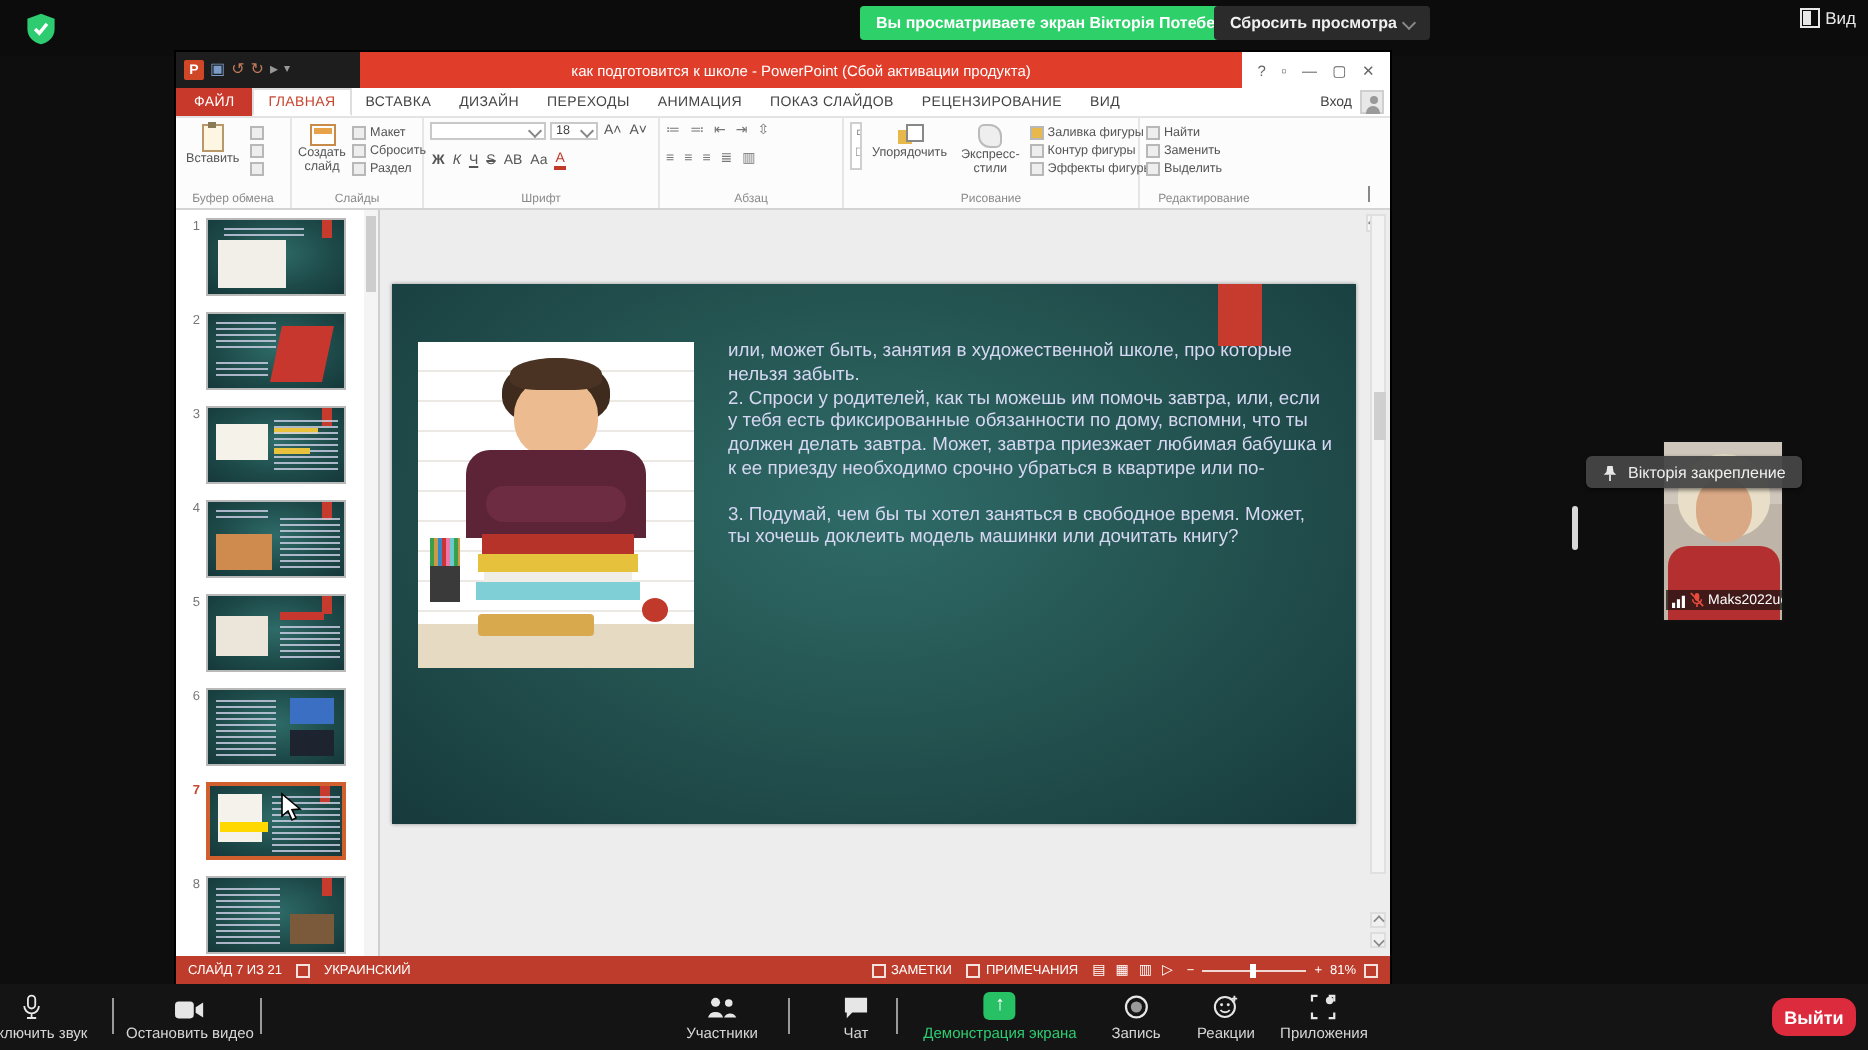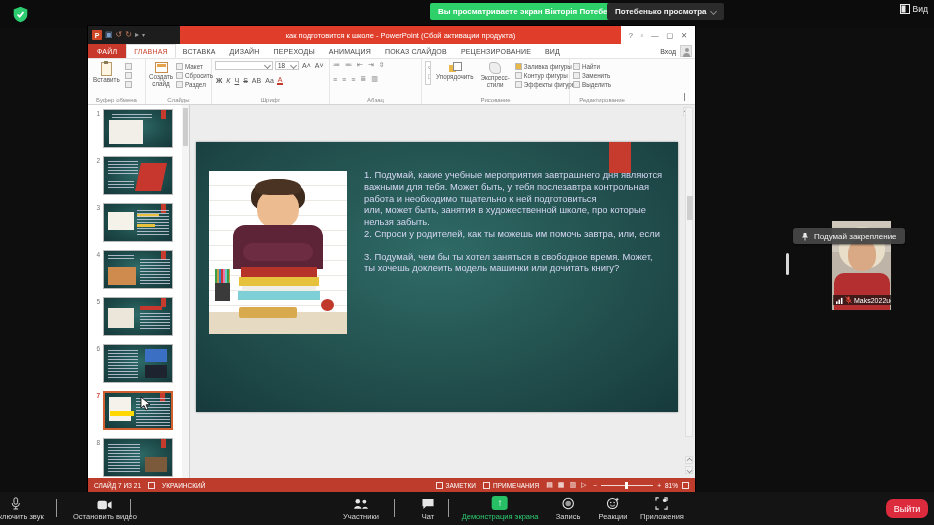--- a/index.html
+++ b/index.html
@@ -126,35 +126,35 @@
   .cursor { position:absolute; left:140px; top:396px; z-index:30; }
 
   
   .toolbar { position:absolute; left:0; bottom:0; width:934px; height:33px; background:#141414; }
   .tool { position:absolute; top:3px; transform:translateX(-50%); display:flex; flex-direction:column; align-items:center; gap:2px; color:#d6d6d6; font-size:7.5px; white-space:nowrap; }
   .tool .ico { height:15px; display:flex; align-items:flex-end; justify-content:center; }
   .tool-chev { position:absolute; top:8px; }
   .tool-chev .chev-up { border-color:#9a9a9a; }
   .share-ico { width:16px; height:14px; background:#27c065; border-radius:3px; color:#fff; font-size:10px; font-weight:bold; display:flex; align-items:center; justify-content:center; line-height:1; }
   .tool-share { color:#2ecc71; }
-  .leave-btn { position:absolute; right:6px; top:7px; width:42px; height:19px; background:#dd2b3e; color:#fff; font-size:9px; font-weight:normal; border:none; border-radius:7px; display:flex; align-items:center; justify-content:center; }
+  .leave-btn { position:absolute; right:6px; top:7px; width:42px; height:19px; background:#dd2b3e; color:#fff; font-size:9px; font-weight:bold; border:none; border-radius:7px; display:flex; align-items:center; justify-content:center; }
 </style>
 </head>
 <body>
 
 <div class="screen">
 
   <div class="topbar">
     <svg class="shield" viewBox="0 0 20 20">
       <path d="M10 1 L18 4 V10 C18 15 14 18 10 19 C6 18 2 15 2 10 V4 Z" fill="#2ecc71"></path>
       <path d="M6.5 10 L9 12.5 L13.5 7" stroke="#fff" stroke-width="2" fill="none"></path>
     </svg>
     <div class="share-banner">Вы просматриваете экран Вікторія Потебенько</div>
     <div class="view-settings">
-      <span>Потебенько просмотра</span>
+      <span>Сбросить просмотра</span>
       <span class="chev-down"></span>
     </div>
     <div class="topbar-view">
       <svg width="10" height="10" viewBox="0 0 10 10">
           <rect x="0.5" y="0.5" width="9" height="9" fill="none" stroke="#e8e8e8"></rect>
           <rect x="1.5" y="1.5" width="4" height="7" fill="#e8e8e8"></rect>
         </svg>
       <span>Вид</span>
     </div>
   </div>
@@ -419,23 +419,23 @@
                 <span class="p-book2"></span>
                 <span class="p-book3"></span>
                 <span class="p-book4"></span>
               <span class="p-desk"></span>
                 <span class="p-apple"></span>
               <span class="p-cup"></span>
                 <span class="p-pencils"></span>
                 <span class="p-case"></span>
             </div>
             <div class="slide-text">
-              <p>1. Подумай, какие учебные мероприятия завтрашнего дня являются важными для тебя. Может быть, у тебя послезавтра контрольная работа и необходимо тщательно к ней подготовиться</p>
               <p>или, может быть, занятия в художественной школе, про которые нельзя забыть.</p>
               <p>2. Спроси у родителей, как ты можешь им помочь завтра, или, если</p>
+              <p>у тебя есть фиксированные обязанности по дому, вспомни, что ты должен делать завтра. Может, завтра приезжает любимая бабушка и к ее приезду необходимо срочно убраться в квартире или по-</p>
               <p class="gap">3. Подумай, чем бы ты хотел заняться в свободное время. Может, ты хочешь доклеить модель машинки или дочитать книгу?</p>
             </div>
           </div>
           <div class="ed-collapse">
               <span class="chev-up"></span>
             </div>
           <div class="ed-scroll">
               <div class="ed-thumb"></div>
             </div>
           <div class="ed-nav">
@@ -503,36 +503,36 @@
         <line x1="0.5" y1="0.5" x2="7.5" y2="8" stroke="#e74c3c" stroke-width="1"></line>
       </svg>
       <span>Maks2022uch</span>
     </div>
   </div>
   <div class="pin-tooltip">
     <svg width="8" height="9" viewBox="0 0 9 10">
       <path d="M3 1 H6 L6.5 4.5 L8 6 H1 L2.5 4.5 Z" fill="#e8e8e8"></path>
         <line x1="4.5" y1="6" x2="4.5" y2="9.5" stroke="#e8e8e8" stroke-width="1"></line>
     </svg>
-    <span>Подумай закрепление</span>
+    <span>Вікторія закрепление</span>
   </div>
 
   <div class="toolbar">
     <div class="tool" style="left:16px">
       <span class="ico">
         <svg width="11" height="13" viewBox="0 0 12 14">
             <rect x="4" y="0.8" width="4" height="7" rx="2" stroke="#e6e6e6" fill="none"></rect>
             <path d="M2 6.5 A4 4 0 0 0 10 6.5 M6 10.5 V13 M3.5 13 H8.5" stroke="#e6e6e6" fill="none"></path>
           </svg>
       </span>
       <span>Выключить звук</span>
     </div>
     <span class="tool-chev" style="left:56px"><span class="chev-up"></span></span>
 
-    <div class="tool" style="left:105px">
+    <div class="tool" style="left:95px">
       <span class="ico">
         <svg width="15" height="10" viewBox="0 0 16 10">
             <rect x="0.5" y="0.5" width="10" height="9" rx="2" fill="#e6e6e6"></rect>
             <path d="M11.5 3.5 L15.5 1 V9 L11.5 6.5 Z" fill="#e6e6e6"></path>
           </svg>
       </span>
       <span>Остановить видео</span>
     </div>
     <span class="tool-chev" style="left:130px"><span class="chev-up"></span></span>
 

